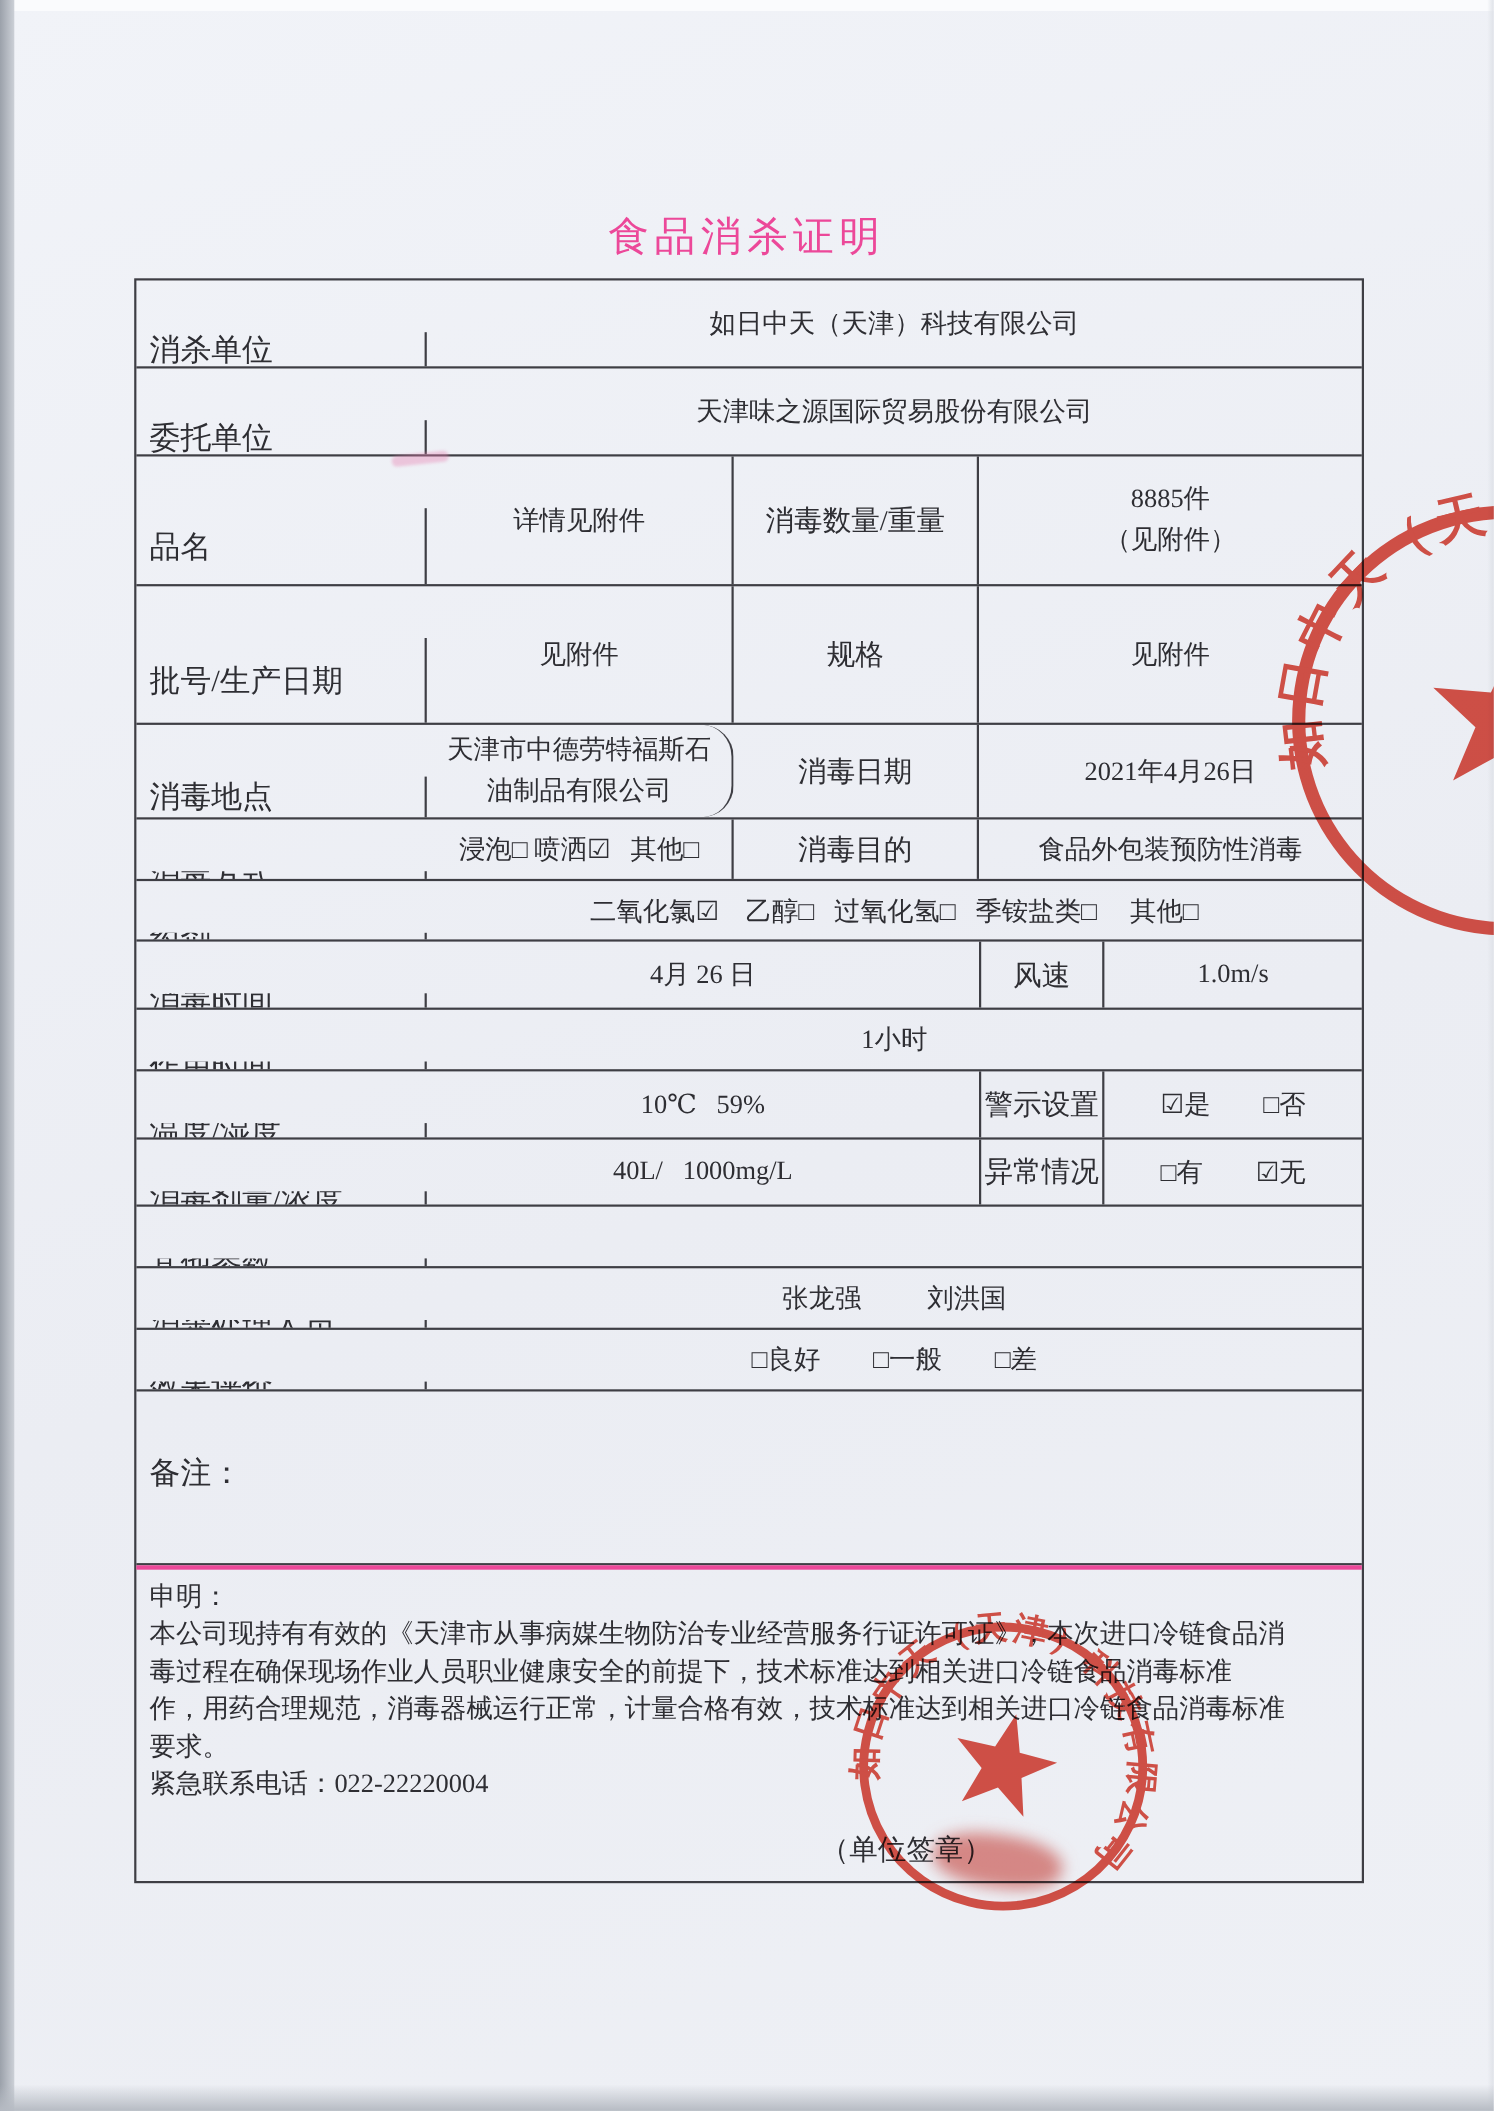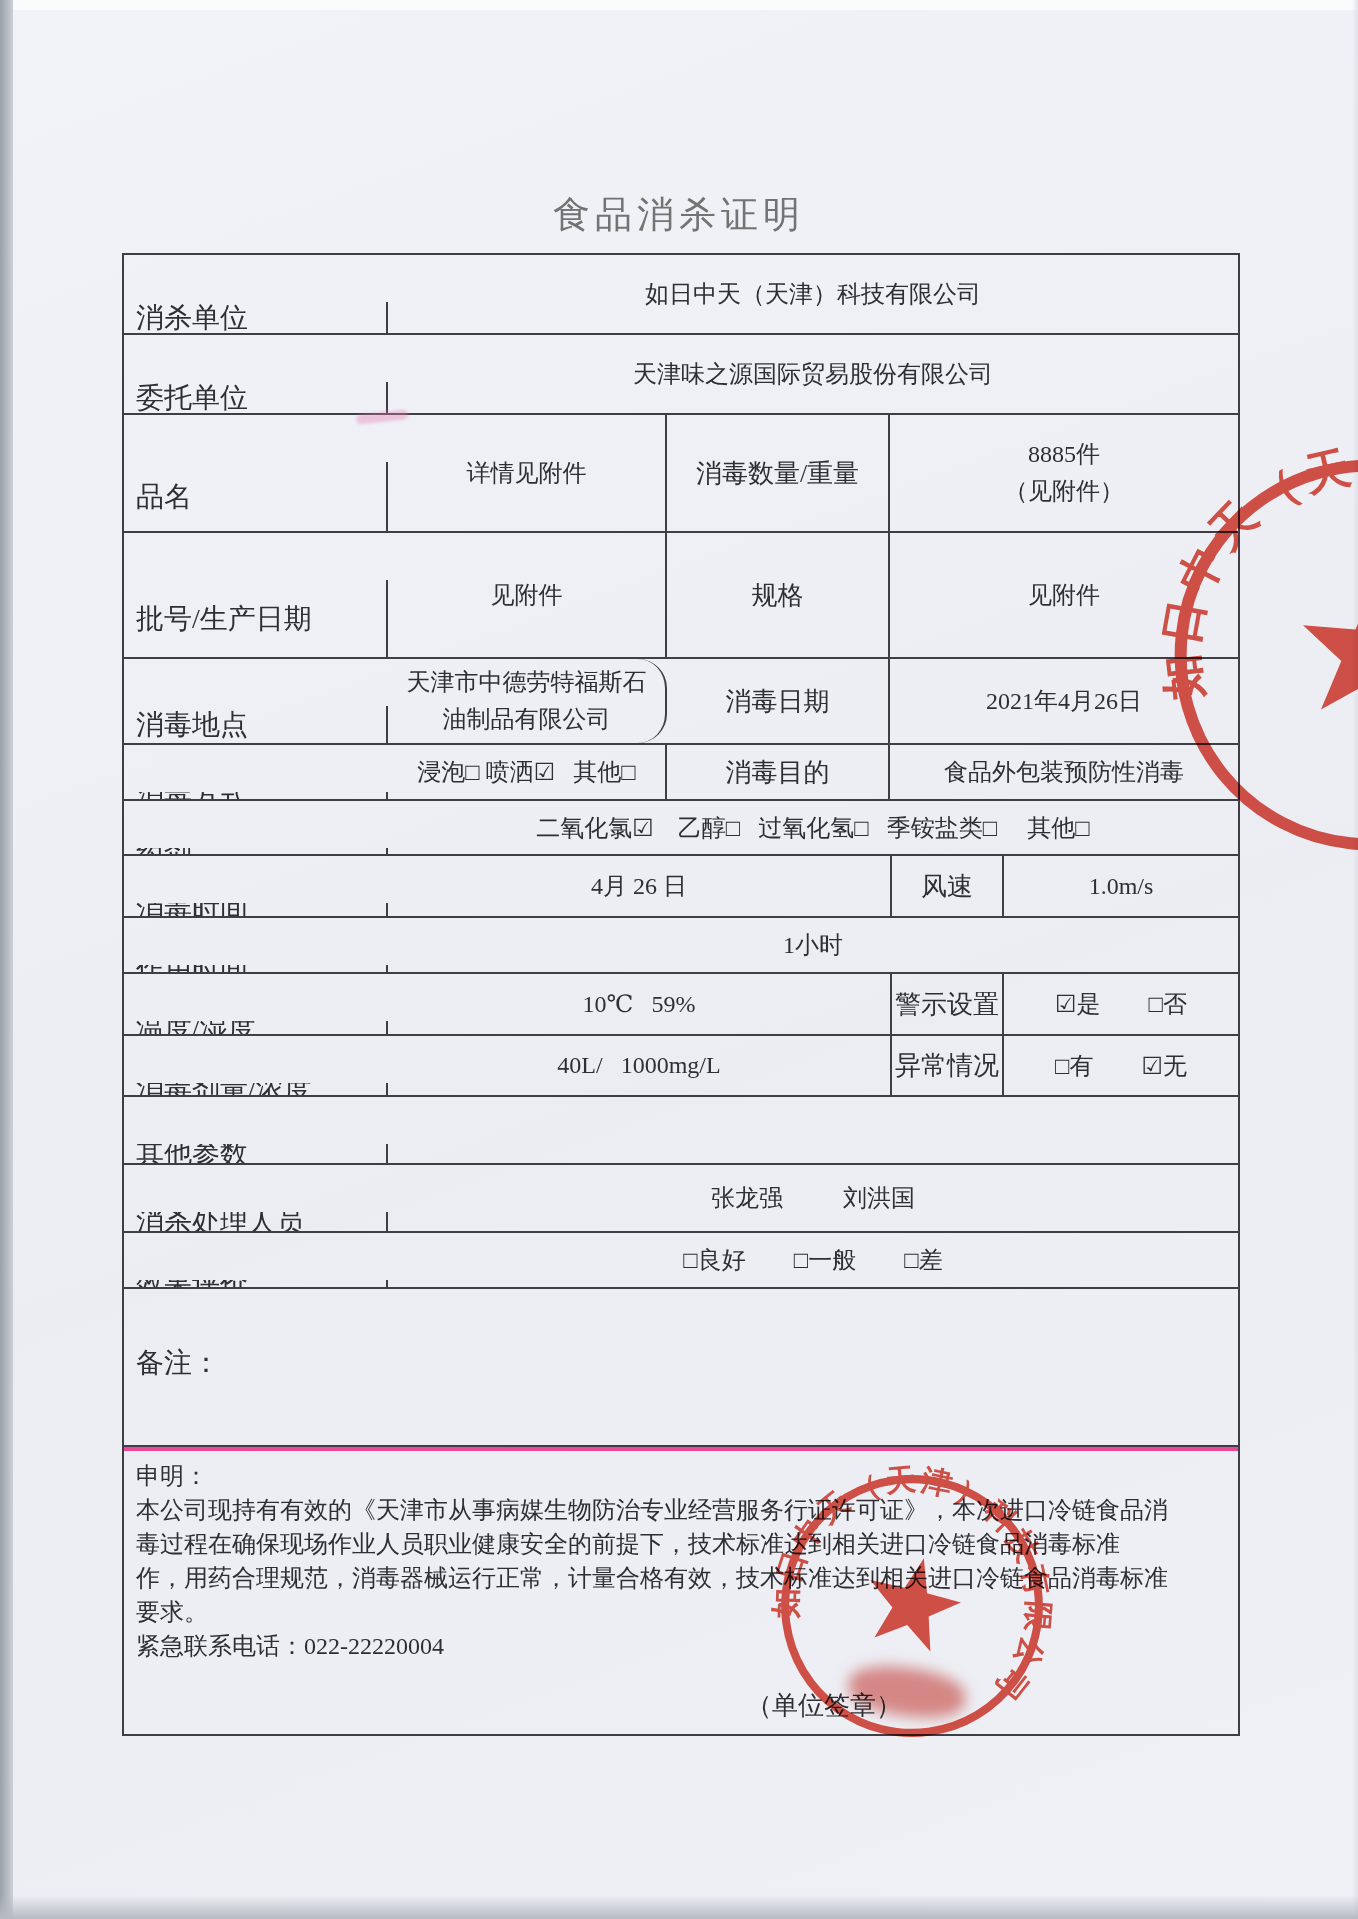--- a/index.html
+++ b/index.html
@@ -11,42 +11,42 @@
   }
   .edge-top    { position:absolute; top:0; left:0; right:0; height:10px; background:#fafbfd; }
   .edge-left   { position:absolute; top:0; left:0; bottom:0; width:13px;
                  background:linear-gradient(to right,#9ba1aa,#ccd0d7); }
   .edge-bottom { position:absolute; left:0; right:0; bottom:0; height:24px;
                  background:linear-gradient(to bottom,rgba(185,190,198,0),#b6bbc3); }
   .edge-right  { position:absolute; top:0; right:0; bottom:0; width:6px;
                  background:linear-gradient(to left,#dfe2e8,rgba(223,226,232,0)); }
 
   .title { position:absolute; top:190px; left:0; width:100%; text-align:center;
-           font-size:37px; letter-spacing:5px; color:#737373; }
+           font-size:37px; letter-spacing:5px; color:#ec4899; }
 
   .doc-table { position:absolute; left:122px; top:253px; width:1118px;
                border:2px solid #3e3e44; box-sizing:border-box; }
   .row  { display:flex; border-bottom:2px solid #3e3e44; box-sizing:border-box; }
   .row:last-child { border-bottom:none; }
   .cell { box-sizing:border-box; border-right:2px solid #3e3e44;
           display:flex; align-items:center; justify-content:center;
           white-space:pre; overflow:hidden; }
   .cell:last-child { border-right:none; }
   .cell.label { justify-content:flex-start; padding-left:12px; font-size:28px;margin-top:47px; }
   .cell.mid-label { font-size:26px; }
   .cell.value { font-size:24px; }
   .cell.stack { flex-direction:column; line-height:37px;border-radius:29px; }
 
   .w-label{width:264px} .w-c2{width:279px} .w-c3{width:223px} .w-c4{width:348px}
   .w-rest{width:850px}  .w-wide{width:504px} .w-small{width:112px} .w-last{width:234px}
   .w-full{width:1114px}
 
   .h80{height:80px} .h118{height:118px} .h99{height:126px} .h86{height:86px}
   .h56{height:56px} .h55{height:55px} .h62{height:62px} .h61{height:61px}
-  .h68{height:68px} .h158{height:158px} .h287{height:287px}
+  .h68{height:56px} .h158{height:158px} .h287{height:287px}
 
   .remarks-cell { align-items:flex-start; padding-top:8px; font-size:28px; }
 
   .row-statement { display:block; position:relative; padding:8px 12px;
                    box-sizing:border-box; font-size:24px; line-height:34px;
                    border-top:4px solid #ec4899; }
   .stmt-line { white-space:pre; }
   .sig-label { position:absolute; left:622px; top:238px; font-size:26px; }
 
   .stamp { position:absolute; color:#d93a2d; opacity:.87; mix-blend-mode:multiply; }

